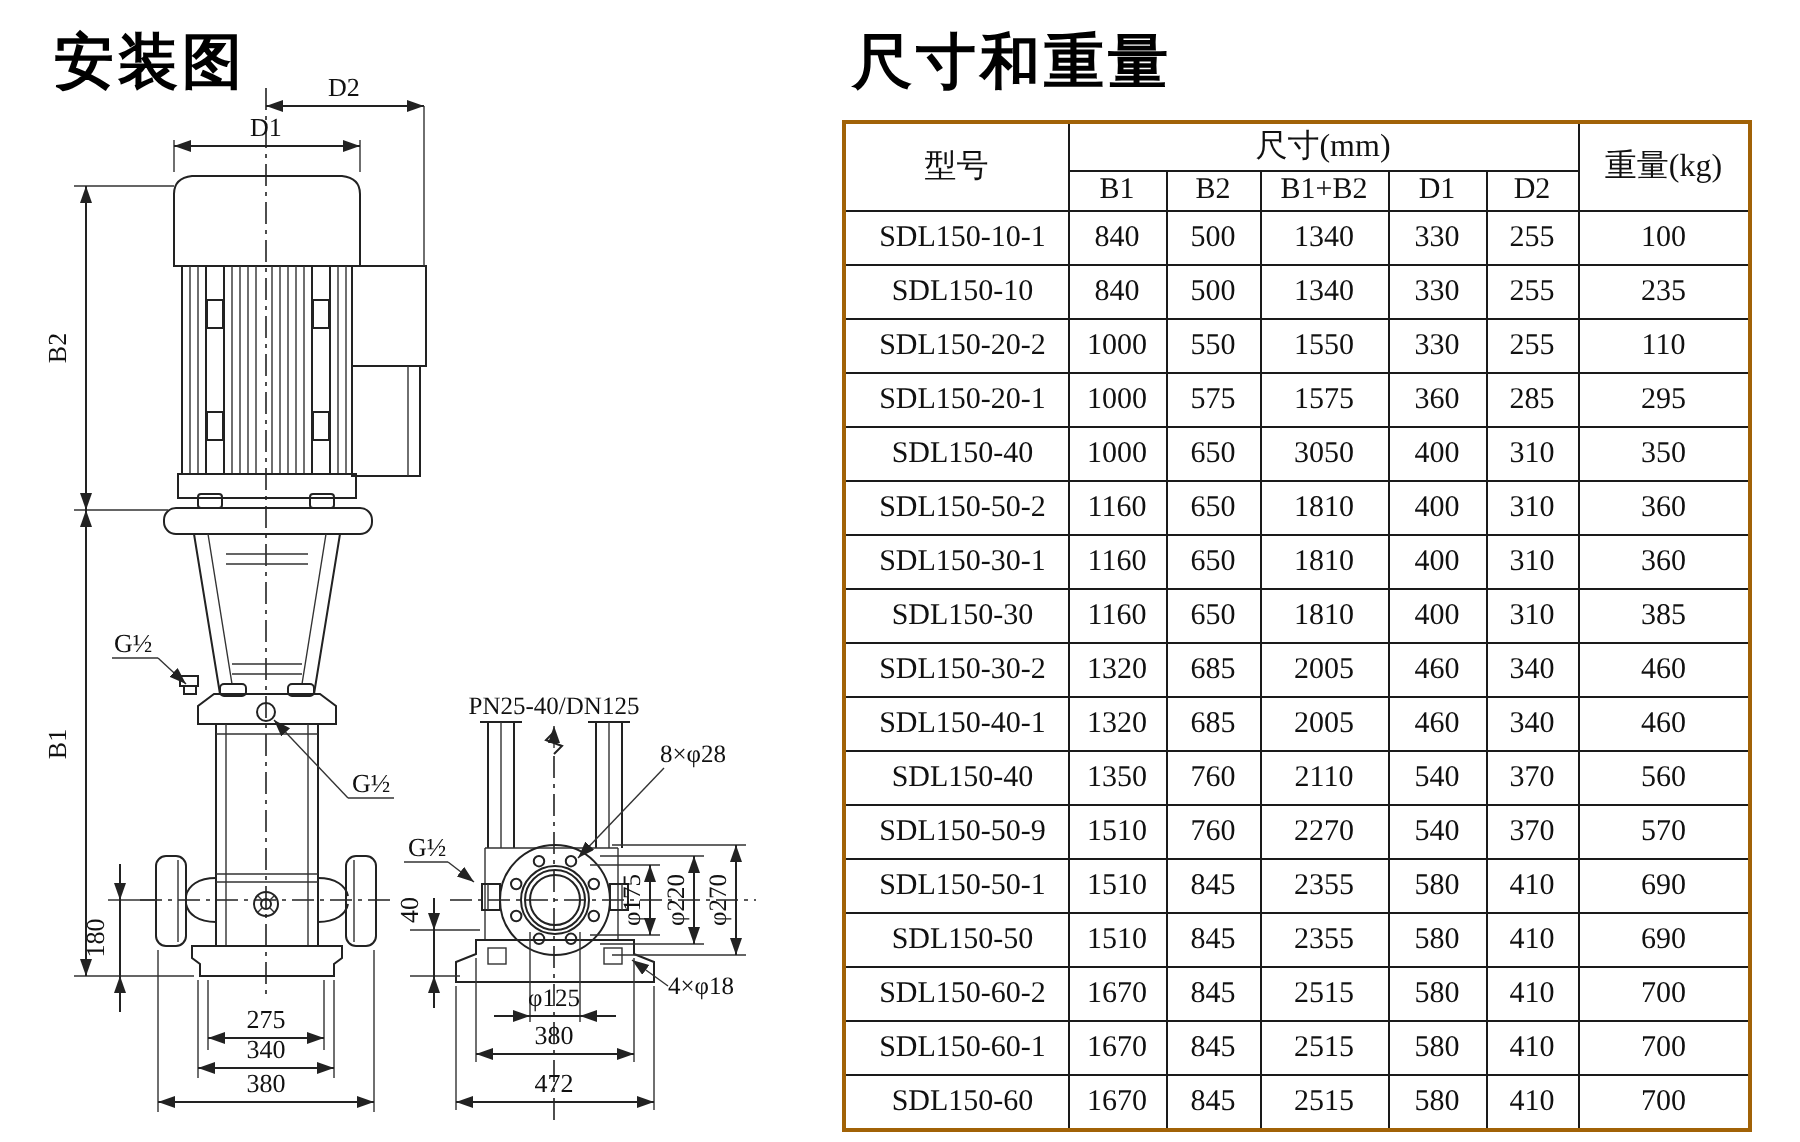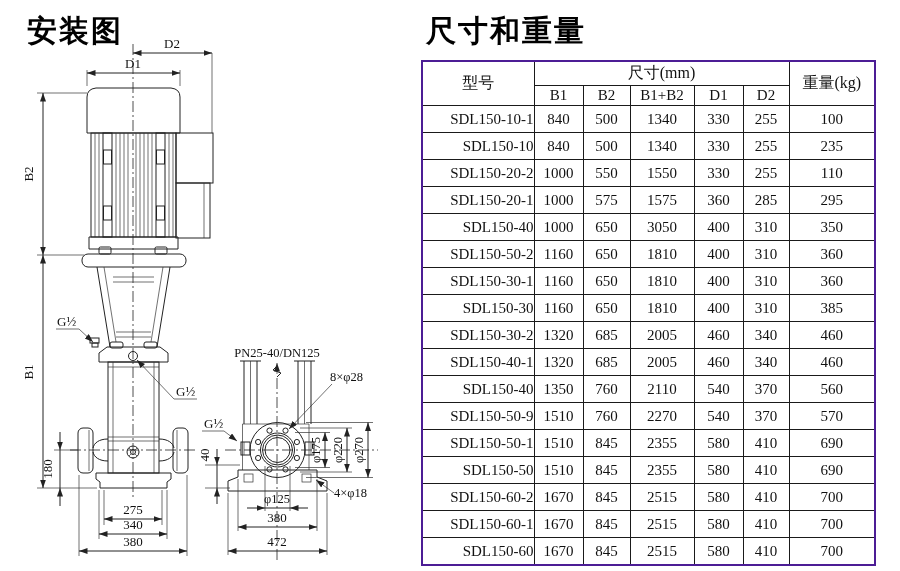--- a/index.html
+++ b/index.html
@@ -3,28 +3,28 @@
 <meta charset="utf-8">
 <style>
   html,body{margin:0;padding:0;}
   body{width:900px;height:571px;background:#ffffff;position:relative;overflow:hidden;
        font-family:"Liberation Serif",serif;color:#111;}
   .page-title{position:absolute;font-family:Liberation Serif, serif;
        font-weight:bold;font-size:30px;color:#000;letter-spacing:2px;white-space:nowrap;}
   #diagram-title{left:27px;top:11px;}
   #table-title{left:426px;top:11px;}
   #dims-table{position:absolute;left:421px;top:60px;border-collapse:collapse;table-layout:fixed;
-       font-family:"Liberation Serif",serif;color:#111;border:2px solid #4c1d95;}
+       font-family:"Liberation Serif",serif;color:#111;border:2px solid #a16207;}
   #dims-table th,#dims-table td{border:1px solid #1a1a1a;text-align:center;font-weight:normal;
        padding:0;overflow:hidden;white-space:nowrap;}
   #dims-table thead tr.gr1 th{height:23px;font-size:16px;}
   #dims-table thead tr.gr2 th{height:19px;font-size:15px;}
   #dims-table th.chz{font-size:16px;}
   #dims-table tbody td{height:26px;font-size:15px;}
-  #dims-table tbody td.model{text-align:right;padding-left:6px;}
+  #dims-table tbody td.model{text-align:center;padding-left:6px;}
   svg text{font-family:"Liberation Serif",serif;fill:#111;stroke:none;}
   .dimtxt{font-size:13px;}
   .smalltxt{font-size:12.5px;}
   .ln{stroke:#222;stroke-width:1;fill:none;}
   .cl{stroke:#222;stroke-width:0.8;fill:none;stroke-dasharray:11,3,2,3;}
   .thin{stroke:#333;stroke-width:0.7;fill:none;}
 </style>
 </head>
 <body>
 

